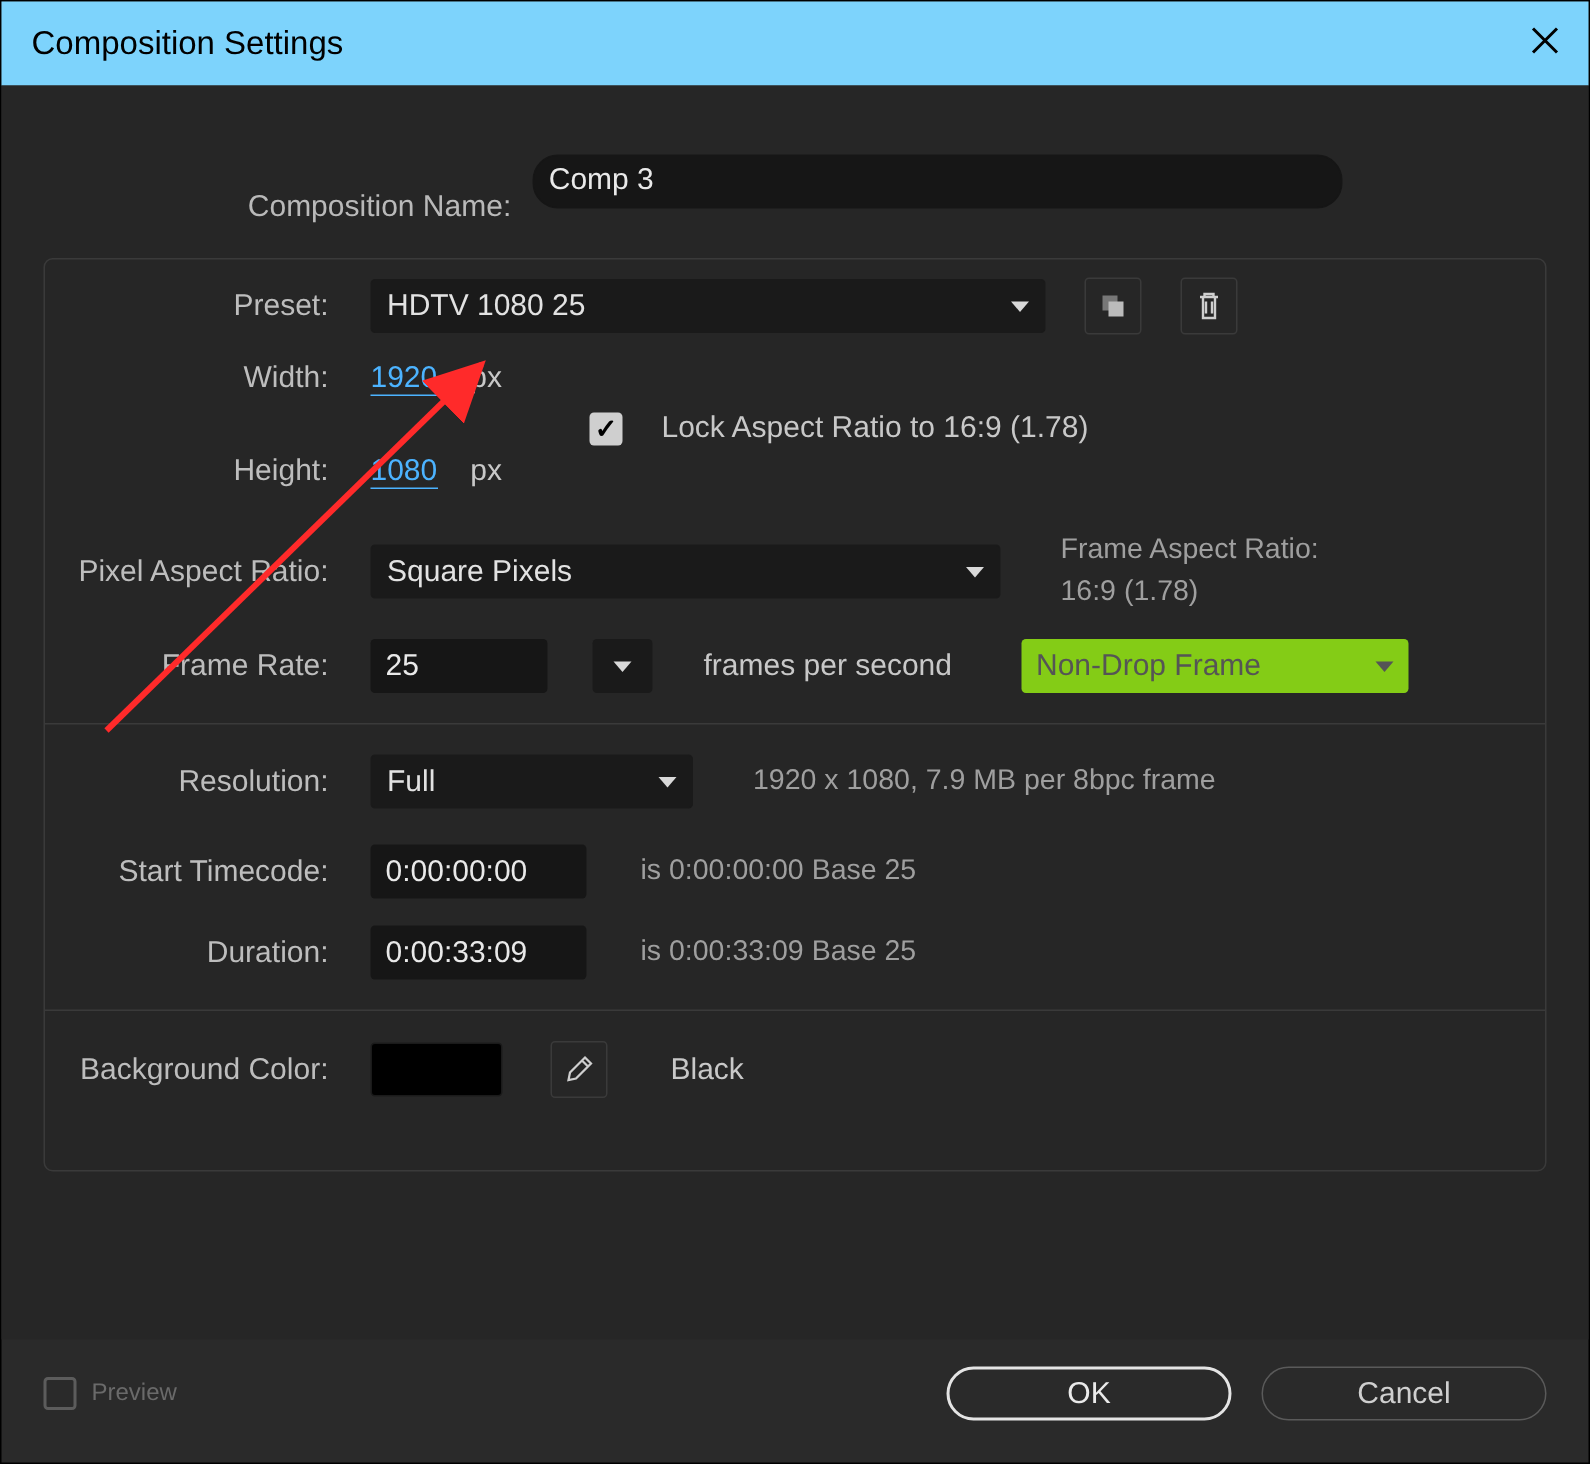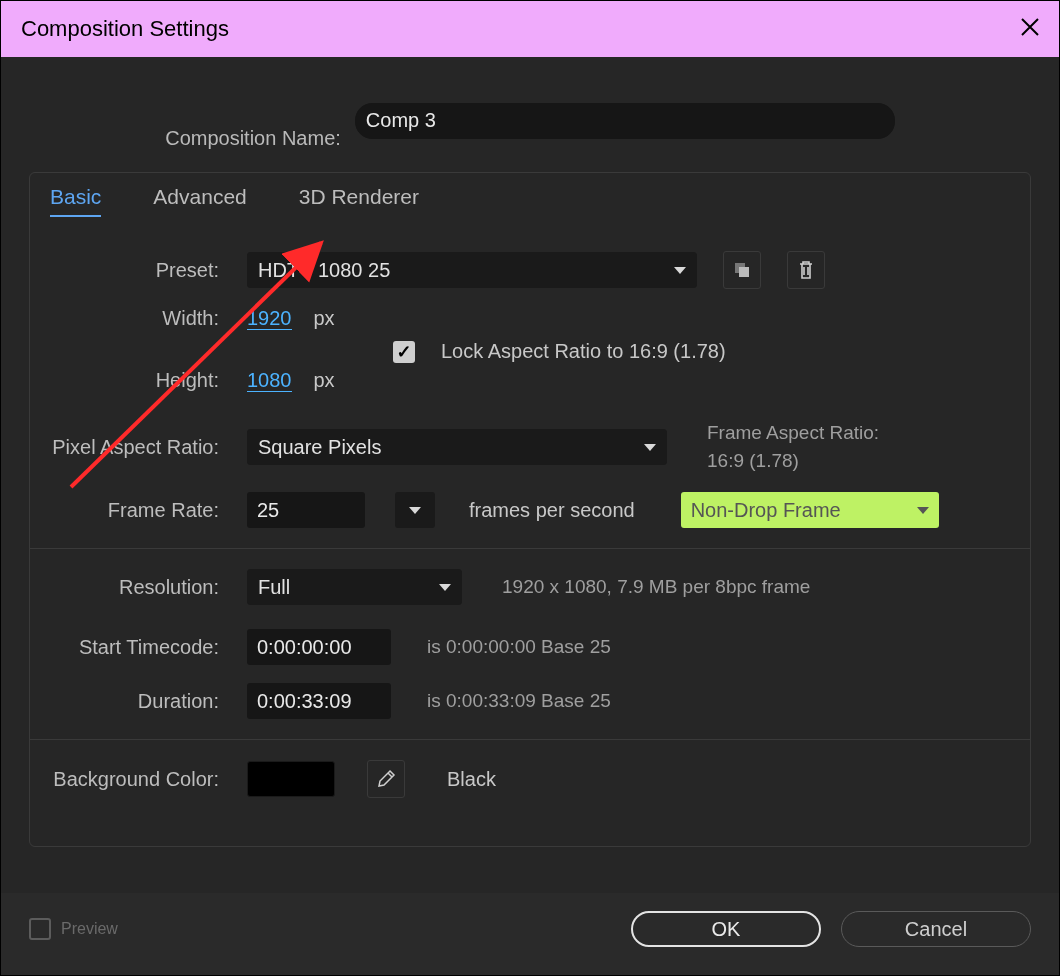--- a/index.html
+++ b/index.html
@@ -14,21 +14,21 @@
   .window {
     width: 1060px;
     height: 976px;
     border: 1px solid #000;
     background: #2a2a2a;
     display: flex;
     flex-direction: column;
   }
   .titlebar {
     height: 56px;
-    background: #f0abfc;
+    background: #7dd3fc;
     display: flex;
     align-items: center;
     justify-content: space-between;
     padding: 0 18px 0 20px;
     color: #000;
     font-size: 22px;
   }
   .titlebar .close-btn {
     font-size: 28px;
     line-height: 1;
@@ -149,21 +149,21 @@
   }
   .hint { color: #9f9f9f; font-size: 19px; }
 
   .divider {
     height: 1px;
     background: #3a3a3a;
     margin: 20px -18px;
   }
 
   .dropframe {
-    background: #bef264;
+    background: #84cc16;
     color: #555;
     height: 36px;
     width: 258px;
     border-radius: 3px;
     display: flex;
     align-items: center;
     justify-content: space-between;
     padding: 0 10px;
   }
   .selbtn {
@@ -234,25 +234,20 @@
 
   <div class="body-area">
 
     <div class="row comp-name-row">
       <span class="lbl">Composition Name:</span>
       <input class="txtinput comp-name-input" value="Comp 3" style="">
     </div>
 
     <div class="panel">
 
-      <div class="tabs">
-        <div class="tab active">Basic</div>
-        <div class="tab">Advanced</div>
-        <div class="tab">3D Renderer</div>
-      </div>
 
       <div class="frow">
         <div class="lcol">Preset:</div>
         <div class="select" style="width:450px">
           <span>HDTV 1080 25</span>
           <span class="chev"></span>
         </div>
         <div class="icon-btn">
           <svg width="20" height="20" viewBox="0 0 20 20">
               <rect x="3" y="3" width="10" height="10" fill="#777"></rect>

